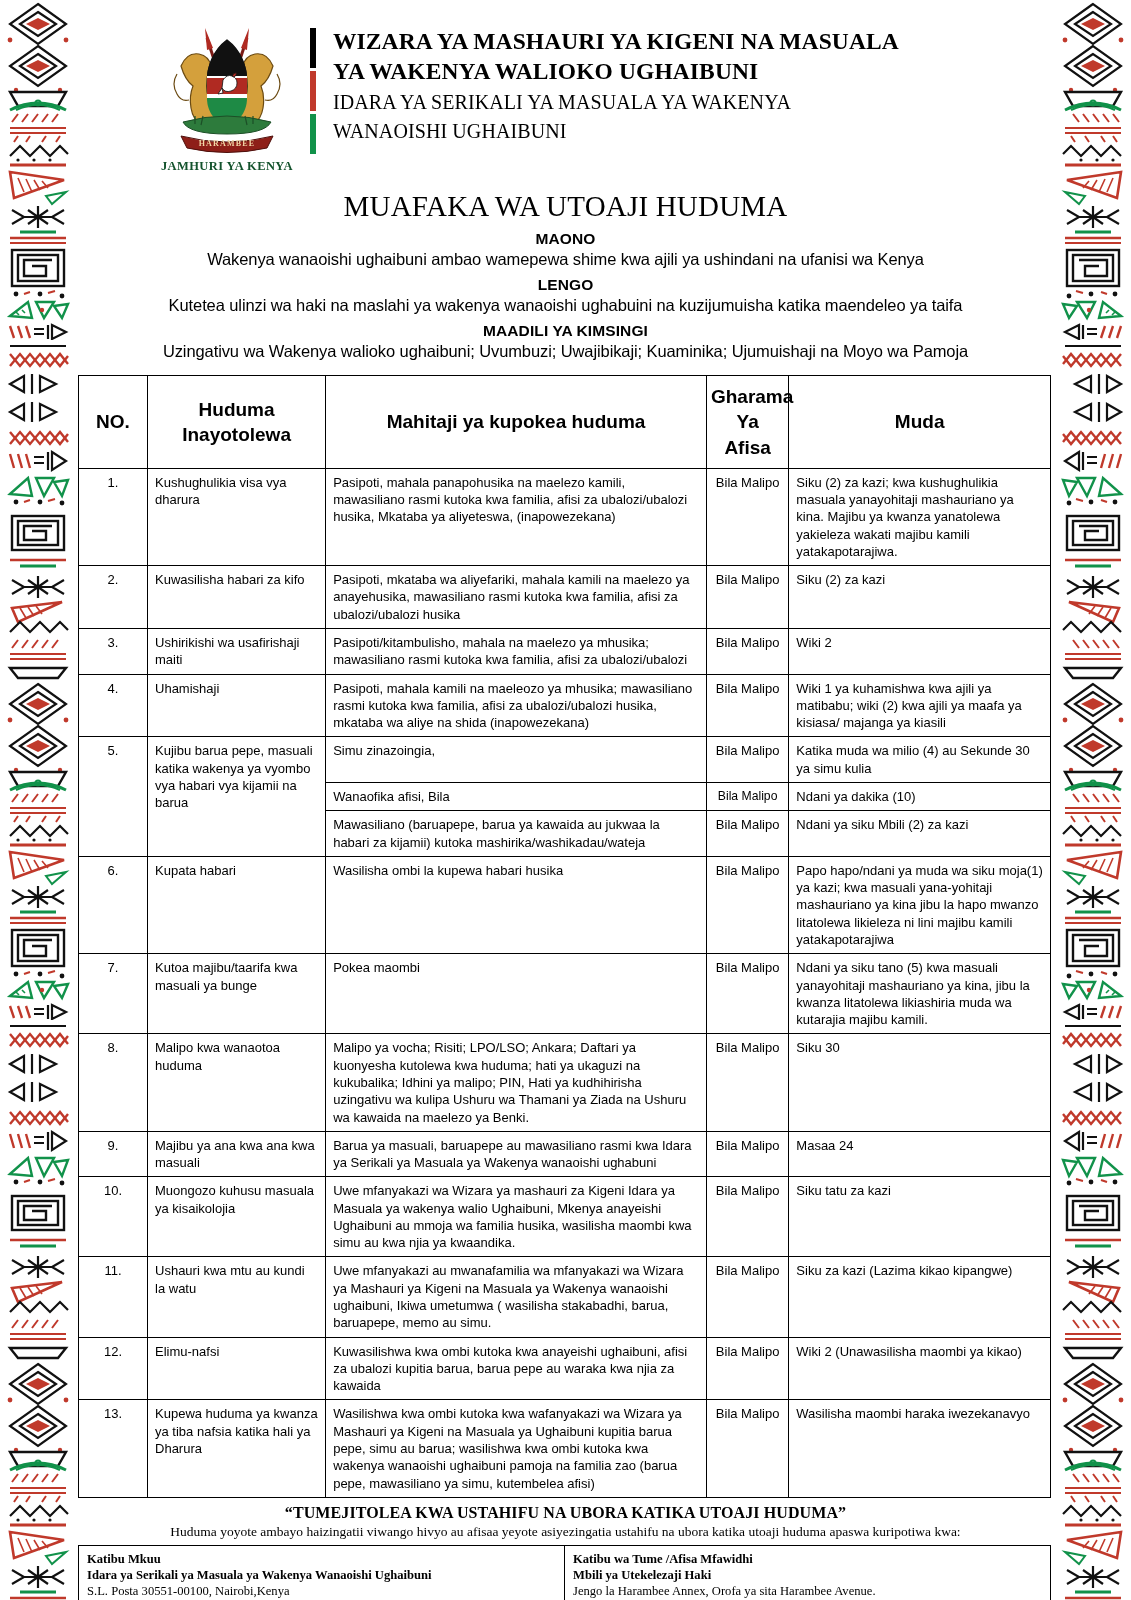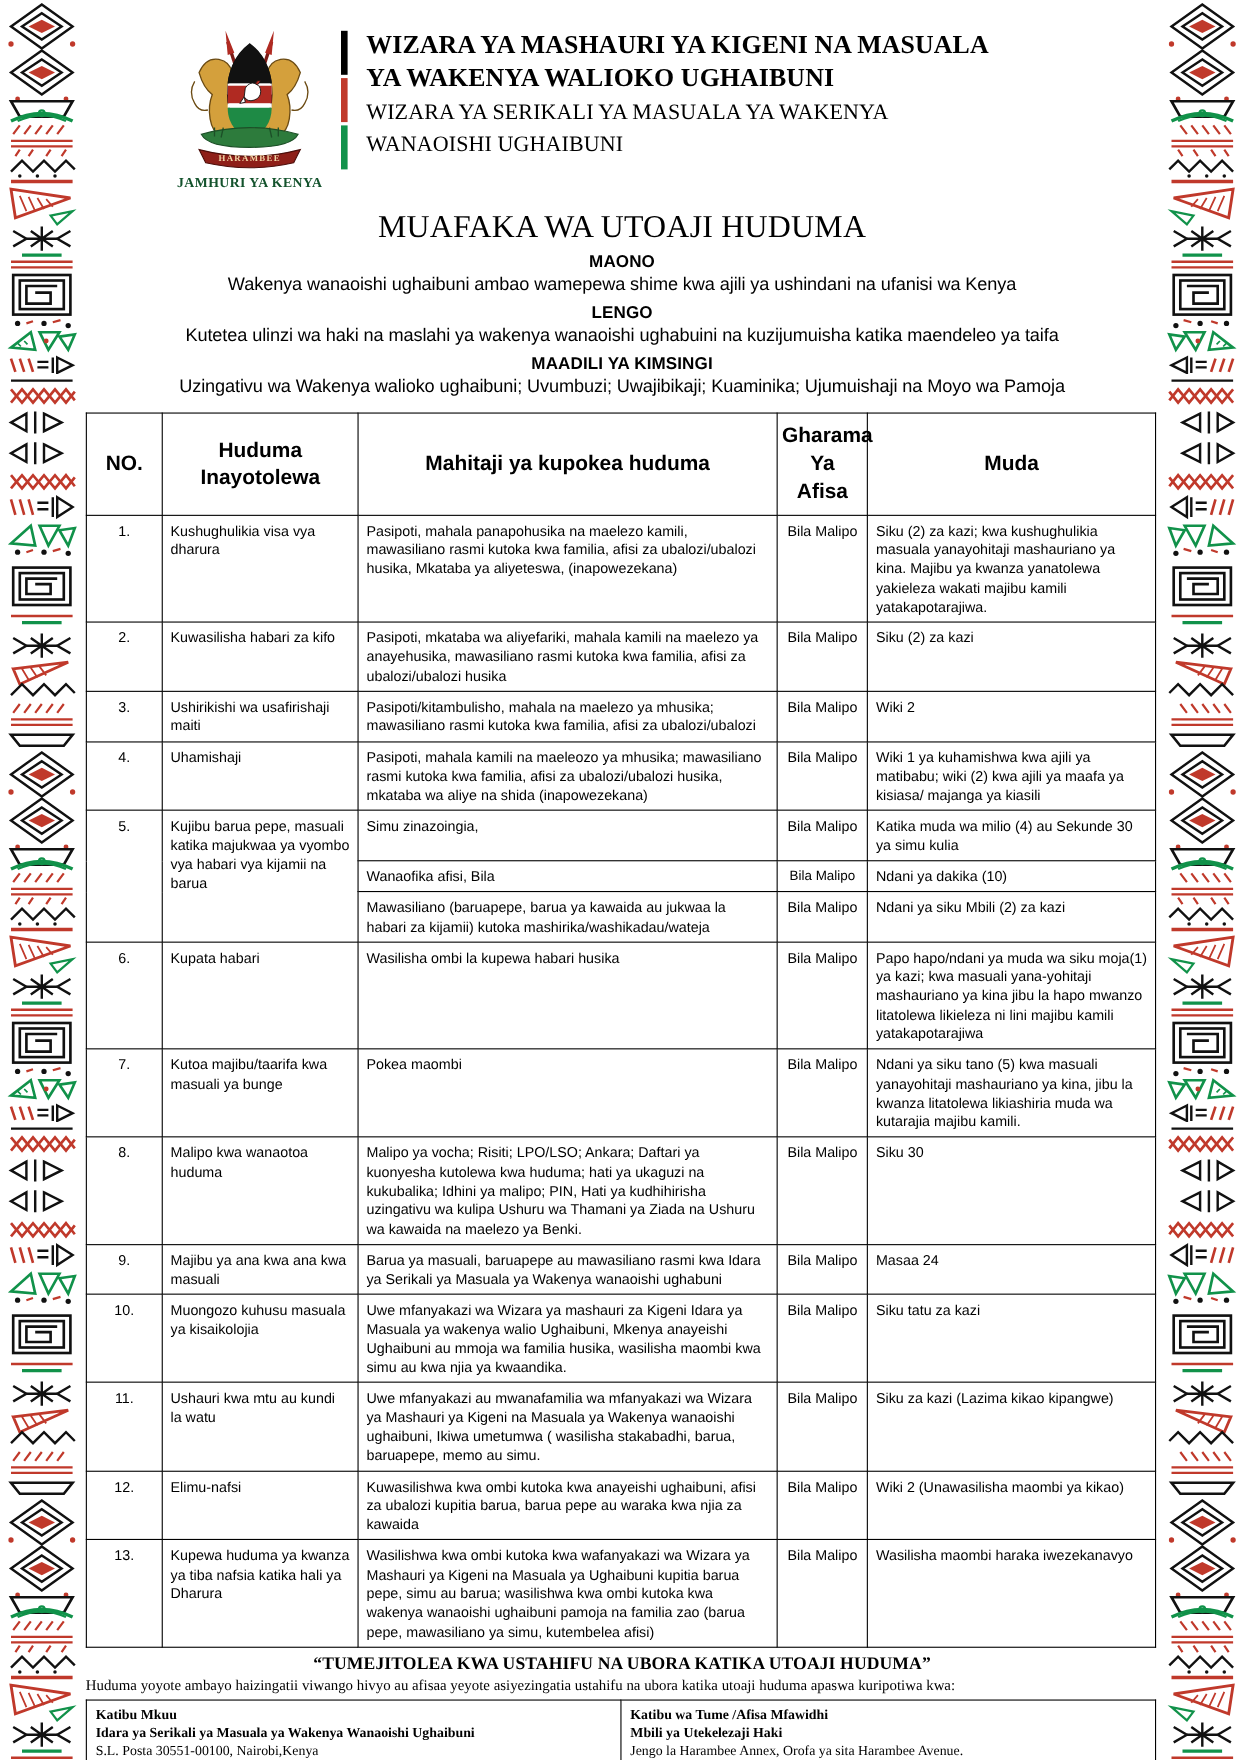--- a/index.html
+++ b/index.html
@@ -90,21 +90,21 @@
   td.time{padding-top:6px;}
   td.req{padding-top:6px;}
   td.fee.narrow{font-size:12.2px;}
 
   
   .pledge{
     text-align:center;font-family:"Liberation Serif", serif;
     font-weight:bold;font-size:16px;margin-top:6px;letter-spacing:.1px;
   }
   .pledge-sub{
-    font-family:"Liberation Serif", serif;
+    text-align:center;font-family:"Liberation Serif", serif;
     font-size:13.5px;margin-top:2px;
   }
   table.contacts{
     border-collapse:collapse;width:973px;margin-top:5px;table-layout:fixed;
   }
   table.contacts td{
     border:1px solid #000;padding:5px 8px 7px 8px;vertical-align:top;
     font-family:"Liberation Serif", serif;font-size:12.6px;line-height:1.28;
   }
   .cbold{font-weight:bold;}
@@ -867,21 +867,21 @@
 
       <div class="rule-bars">
         <div class="bar-black"></div>
         <div class="bar-red"></div>
         <div class="bar-green"></div>
       </div>
 
       <div class="lh-text">
         <div class="lh-title">WIZARA YA MASHAURI YA KIGENI NA MASUALA</div>
         <div class="lh-title">YA WAKENYA WALIOKO UGHAIBUNI</div>
-        <div class="lh-sub">WIZARA YA SERIKALI YA MASUALA YA WAKENYA</div>
+        <div class="lh-sub">IDARA YA SERIKALI YA MASUALA YA WAKENYA</div>
         <div class="lh-sub">WANAOISHI UGHAIBUNI</div>
       </div>
     </div>
 
     <div class="doc-title">MUAFAKA WA UTOAJI HUDUMA</div>
     <div class="blk-label">MAONO</div>
     <div class="blk-text">Wakenya wanaoishi ughaibuni ambao wamepewa shime kwa ajili ya ushindani na ufanisi wa Kenya</div>
     <div class="blk-label">LENGO</div>
     <div class="blk-text">Kutetea ulinzi wa haki na maslahi ya wakenya wanaoishi ughabuini na kuzijumuisha katika maendeleo ya taifa</div>
     <div class="blk-label">MAADILI YA KIMSINGI</div>
@@ -932,21 +932,21 @@
           </tr>
           <tr>
             <td class="no">4.</td>
             <td class="svcname">Uhamishaji</td>
             <td class="req">Pasipoti, mahala kamili na maeleozo ya mhusika; mawasiliano rasmi kutoka kwa familia, afisi za ubalozi/ubalozi husika, mkataba wa aliye na shida (inapowezekana)</td>
             <td class="fee">Bila Malipo</td>
             <td class="time">Wiki 1 ya kuhamishwa kwa ajili ya matibabu; wiki (2) kwa ajili ya maafa ya kisiasa/ majanga ya kiasili</td>
           </tr>
           <tr>
             <td class="no" rowspan="3">5.</td>
-            <td class="svcname" rowspan="3">Kujibu barua pepe, masuali katika majukwaa ya vyombo vya habari vya kijamii na barua</td>
+            <td class="svcname" rowspan="3">Kujibu barua pepe, masuali katika wakenya ya vyombo vya habari vya kijamii na barua</td>
             <td class="req">Simu zinazoingia,</td>
             <td class="fee">Bila Malipo</td>
             <td class="time">Katika muda wa milio (4) au Sekunde 30 ya simu kulia</td>
           </tr>
           <tr>
             <td class="req">Wanaofika afisi, Bila</td>
             <td class="fee narrow">Bila Malipo</td>
             <td class="time">Ndani ya dakika (10)</td>
           </tr>
           <tr>

